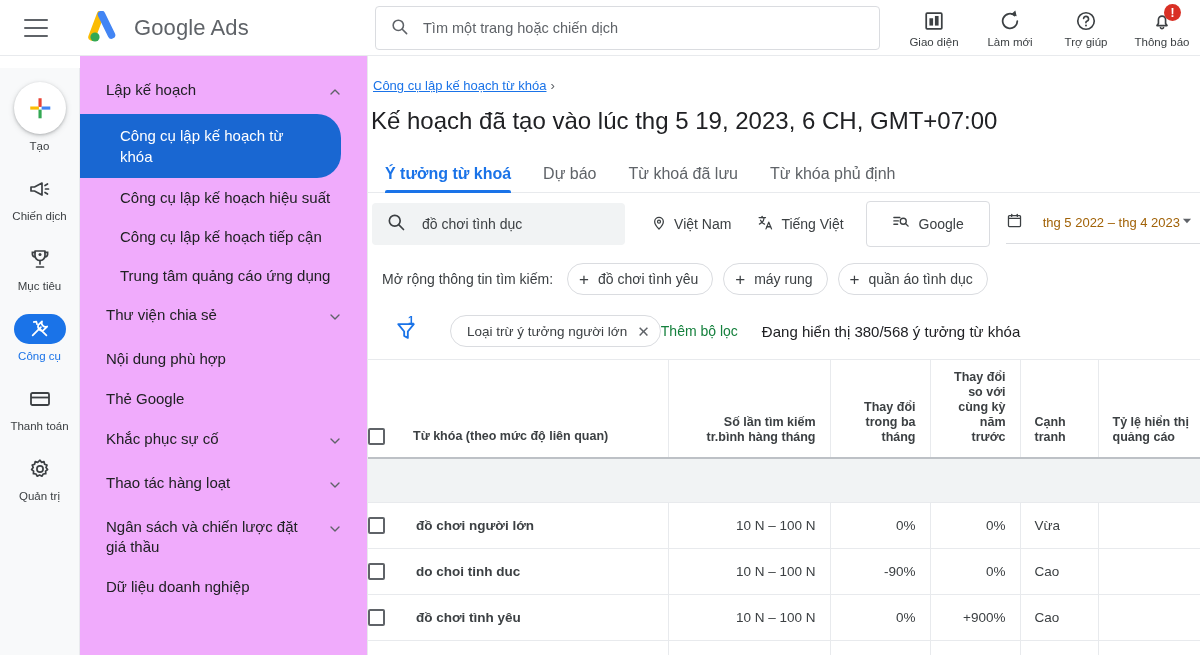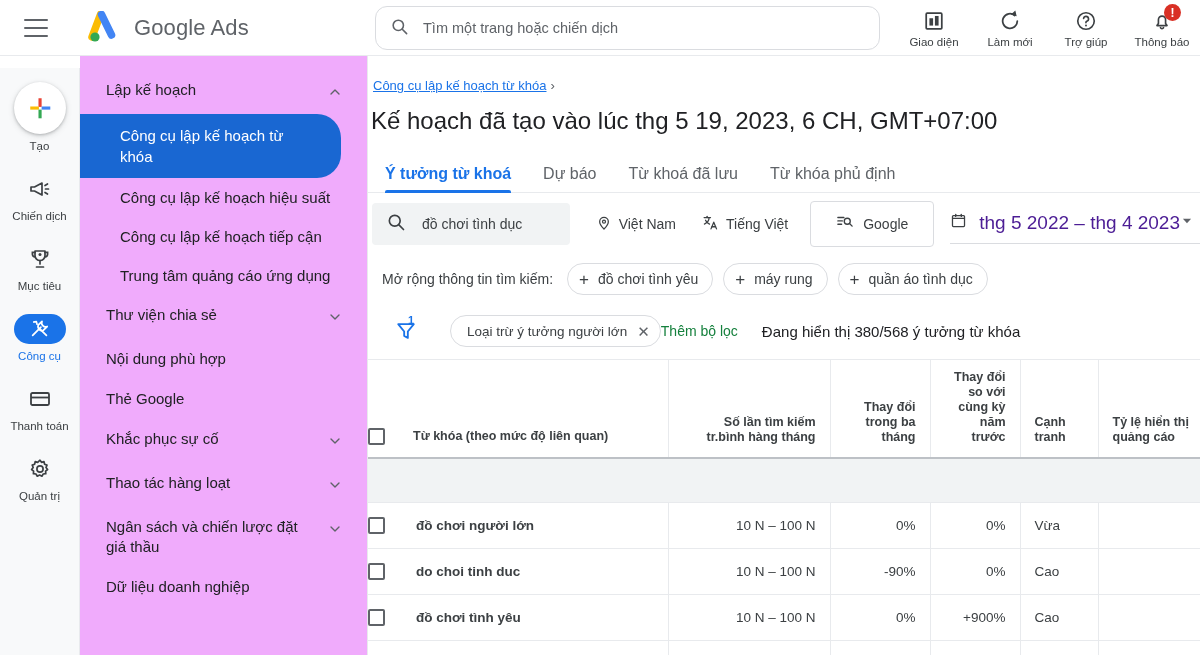--- a/index.html
+++ b/index.html
@@ -23,21 +23,21 @@
   .hamburger { width: 24px; height: 18px; margin-left: 24px; cursor: pointer;
     display: flex; flex-direction: column; justify-content: space-between; }
   .hamburger span { display: block; height: 2px; width: 24px; background: #5f6368; border-radius: 1px; }
 
   .brand { display: flex; align-items: center; margin-left: 38px; }
   .brand-logo { width: 36px; height: 34px; position: relative; }
   .brand-text { font-size: 22px; color: #5f6368; margin-left: 12px; letter-spacing: .1px; white-space: nowrap; }
 
   .global-search {
     position: absolute; left: 375px; top: 6px; width: 505px; height: 44px;
-    border: 1px solid #dadce0; border-radius: 12px; background: #fff;
+    border: 1px solid #dadce0; border-radius: 4px; background: #fff;
     display: flex; align-items: center; padding: 16px 14px;
   }
   .global-search input {
     border: 0; outline: none; font-size: 14.5px; color: #3c4043;
     font-family: inherit; background: transparent; width: 100%; margin-left: 12px;
   }
   .global-search input::placeholder { color: #5f6368; }
 
   .top-actions { position: absolute; right: 0; top: 0; height: 56px; display: flex; align-items: center; }
   .top-action {
@@ -125,21 +125,21 @@
   .ctrl-chip .cc-label { margin-left: 7px; white-space: nowrap; }
   .network-box {
     margin-left: 22px; height: 46px; min-width: 124px; border: 1px solid #dadce0; border-radius: 4px;
     display: flex; align-items: center; justify-content: center; cursor: pointer;
   }
   .network-box .nb-label { font-size: 14px; color: #3c4043; margin-left: 9px; }
   .daterange {
     margin-left: 16px; height: 40px; display: flex; align-items: center;
     border-bottom: 1px solid #dadce0; padding-bottom: 2px; cursor: pointer; flex: 1;
   }
-  .daterange .dr-label { font-size: 19px; color: #4c1d95; margin-left: 12px; white-space: nowrap; }
+  .daterange .dr-label { font-size: 13px; color: #a16207; margin-left: 20px; white-space: nowrap; }
   .dr-caret { margin-left: auto; margin-right: 6px; }
 
   
   .broaden { display: flex; align-items: center; height: 48px; padding-left: 14px; }
   .broaden-label { font-size: 14px; color: #3c4043; margin-right: 14px; white-space: nowrap; }
   .plus-chip {
     display: flex; align-items: center; height: 32px; padding: 0 14px 0 11px;
     border: 1px solid #dadce0; border-radius: 16px; margin-right: 10px;
     font-size: 14px; color: #3c4043; cursor: pointer; white-space: nowrap;
   }

